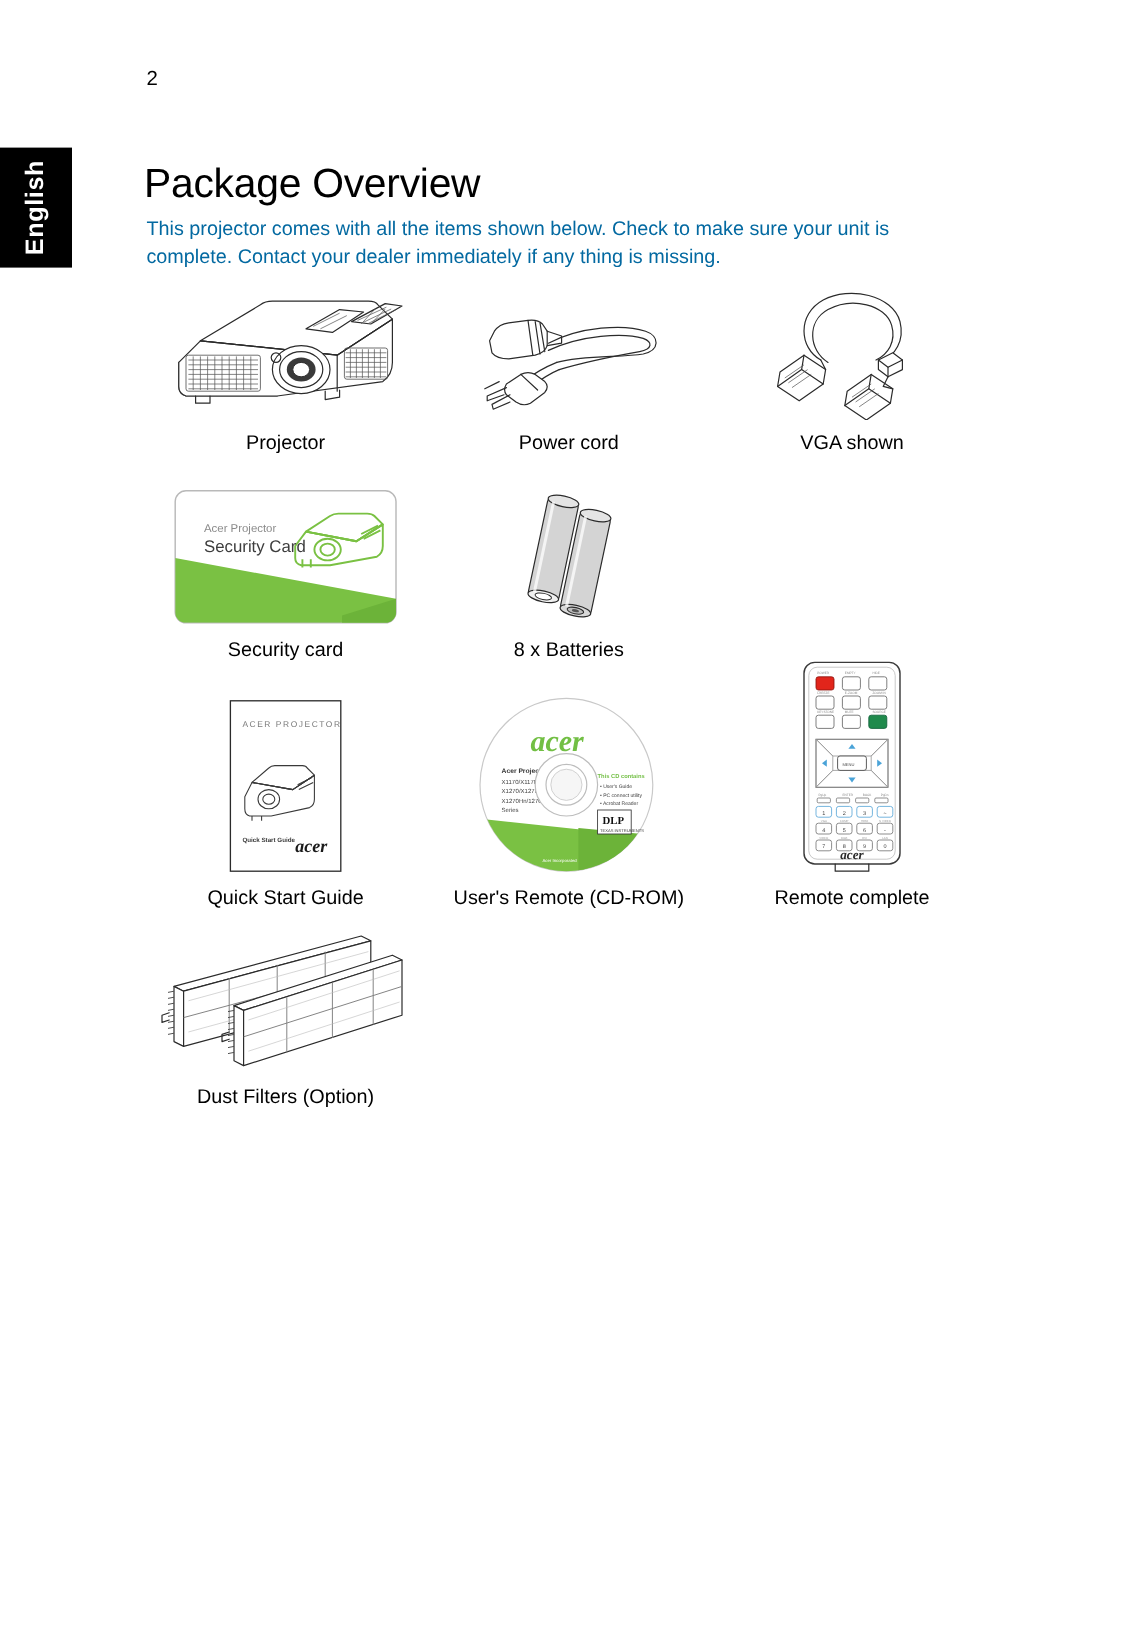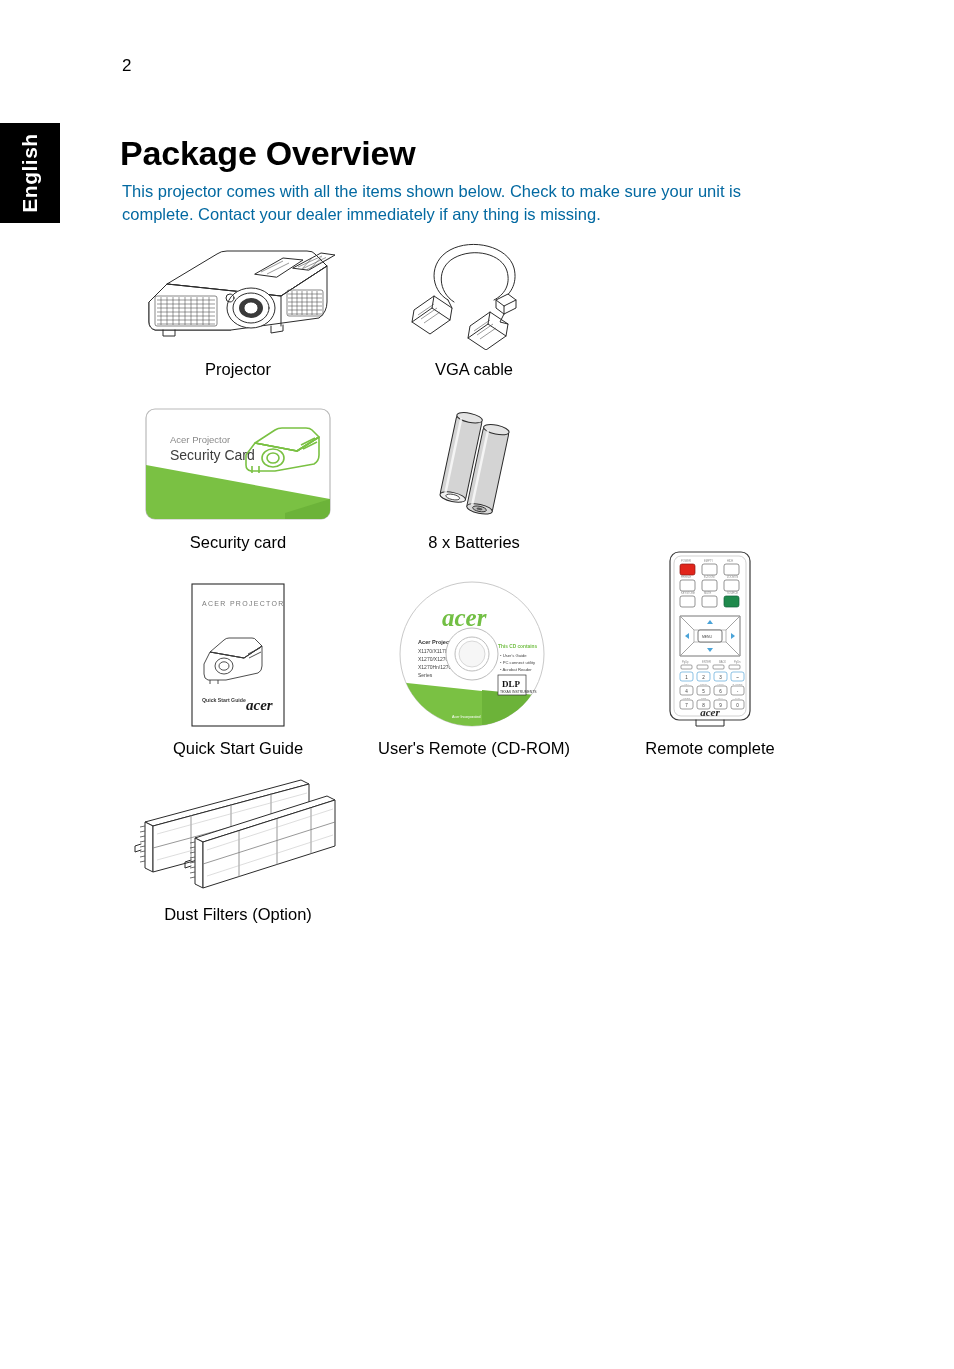--- a/index.html
+++ b/index.html
@@ -45,21 +45,21 @@
     left: 122px;
     top: 56px;
     font-size: 17px;
     color: #000000;
   }
   .page-title {
     position: absolute;
     left: 120px;
     top: 111px;
     font-size: 34px;
-    font-weight: bold;
+    font-weight: normal;
     letter-spacing: -0.2px;
     color: #000000;
   }
   .intro {
     position: absolute;
     left: 122px;
     top: 163px;
     width: 690px;
     font-size: 16.5px;
     line-height: 23px;
@@ -173,20 +173,46 @@
             <path d="M170 30 L182 17 M178 30 L190 17.5"></path>
           </g>
 
           <path class="ln" d="M32 90 L32 96 L44 96 L44 90"></path>
           <path class="ln" d="M140 86 L140 93 L152 91 L152 85"></path>
         </svg>
       </div>
       <div class="caption">Projector</div>
     </div>
 
+    <div class="cell">
+      <div class="art">
+        <svg width="160" height="110" viewBox="0 0 160 110">
+
+          <path class="ln" d="M63 46 C90 32 126 30 144 36 C156 40 156 52 142 55 C124 58 92 56 70 62"></path>
+          <path class="ln" d="M63 52 C90 39 126 37 142 42 C150 45 150 51 139 53 C122 56 92 62 72 68"></path>
+
+          <path class="ln" d="M70 62 C60 66 50 72 42 78"></path>
+          <path class="ln" d="M72 68 C62 72 54 78 46 84"></path>
+
+          <path class="fillw" d="M14 44 L18 36 Q22 30 30 29 L46 27 Q54 26 58 30 L62 36 L62 48 Q60 54 52 56 L30 59 Q20 59 16 54 Z"></path>
+          <path class="ln" d="M46 27 L50 56"></path>
+          <path class="ln" d="M56 29 L60 53"></path>
+          <path class="ln" d="M52 28 L56 55"></path>
+          <path class="ln" d="M62 36 L74 40 L74 46 L62 48"></path>
+
+          <path class="fillw" d="M28 80 L40 72 Q46 69 52 72 L60 78 Q64 82 60 87 L48 96 Q42 99 36 95 L28 89 Q25 85 28 80 Z"></path>
+          <path class="ln" d="M40 72 L54 85"></path>
+
+          <path class="ln" d="M28 83 L12 90 L12 94 L26 89"></path>
+          <path class="ln" d="M31 89 L16 97 L17 101 L31 95"></path>
+          <path class="ln" d="M22 78 L10 84"></path>
+        </svg>
+      </div>
+      <div class="caption">Power cord</div>
+    </div>
 
     <div class="cell">
       <div class="art">
         <svg width="140" height="112" viewBox="0 0 140 112">
 
           <path class="ln" d="M44 62 C26 52 24 24 46 12 C68 0 104 8 110 30 C114 46 106 58 94 64"></path>
           <path class="ln" d="M50 64 C34 54 32 30 50 20 C70 9 98 16 103 33 C107 47 100 57 90 62"></path>
 
           <path class="fillw" d="M10 72 L30 58 L48 70 L46 82 L26 96 L8 84 Z"></path>
           <path class="ln" d="M30 58 L28 70 L46 82"></path>
@@ -202,21 +228,21 @@
           <g stroke="#555" stroke-width="0.6" fill="none">
             <path d="M70 93 L86 82 M73 97 L89 86 M76 101 L92 90"></path>
           </g>
 
           <path class="fillw" d="M92 62 L104 56 L112 62 L112 70 L100 76 L92 70 Z"></path>
           <path class="ln" d="M100 76 L100 68 L112 62"></path>
           <path class="ln" d="M100 68 L92 62"></path>
           <path class="ln" d="M100 76 L96 84 L104 86"></path>
         </svg>
       </div>
-      <div class="caption">VGA cable</div>
+      <div class="caption">VGA shown</div>
     </div>
   </div>
 
   <div class="row row-2">
 
     <div class="cell">
       <div class="art">
         <svg width="186" height="120" viewBox="0 0 186 120">
           <defs>
             <clipPath id="cardclip">

